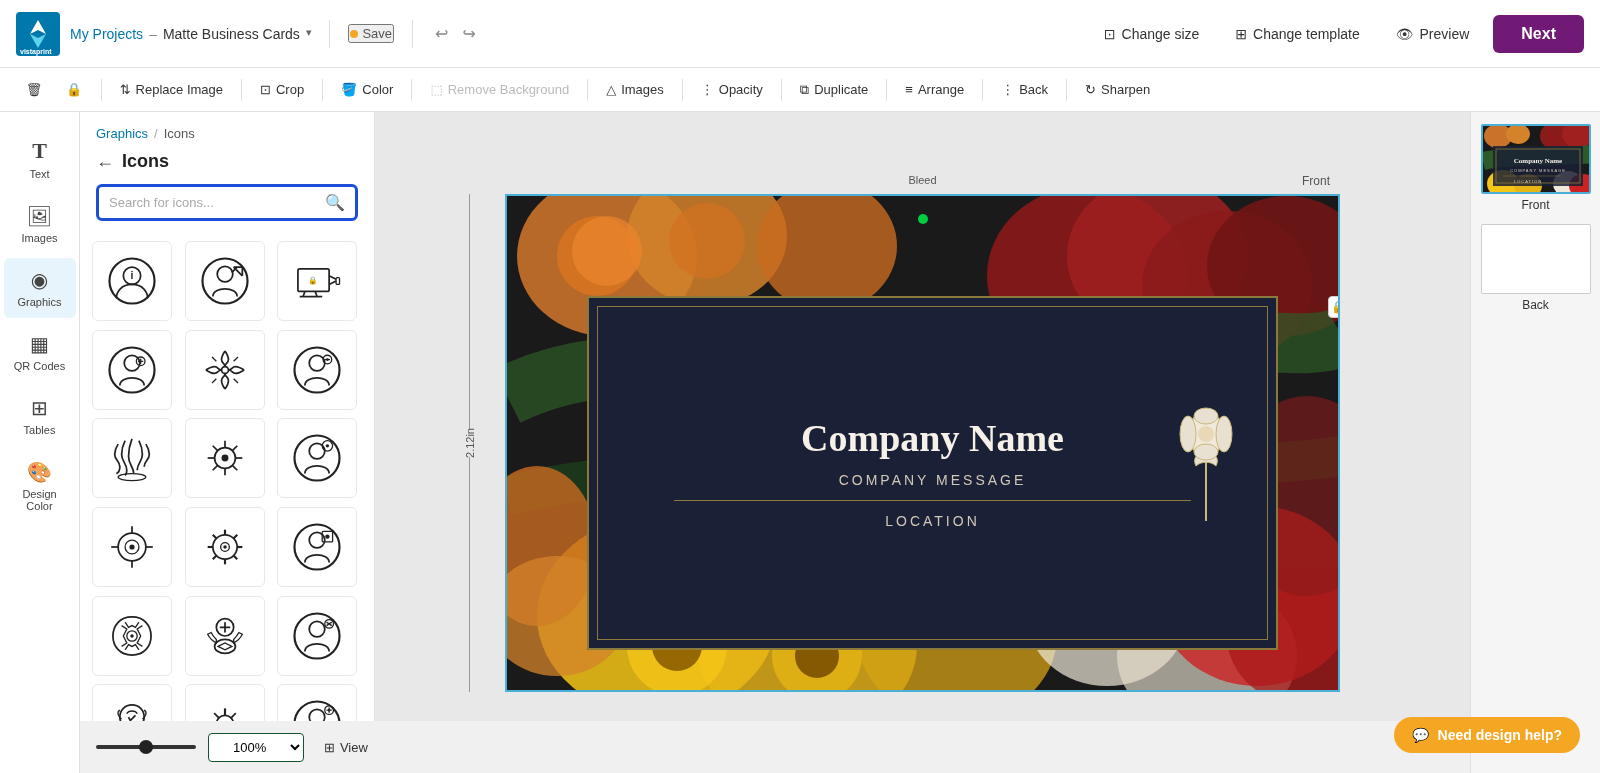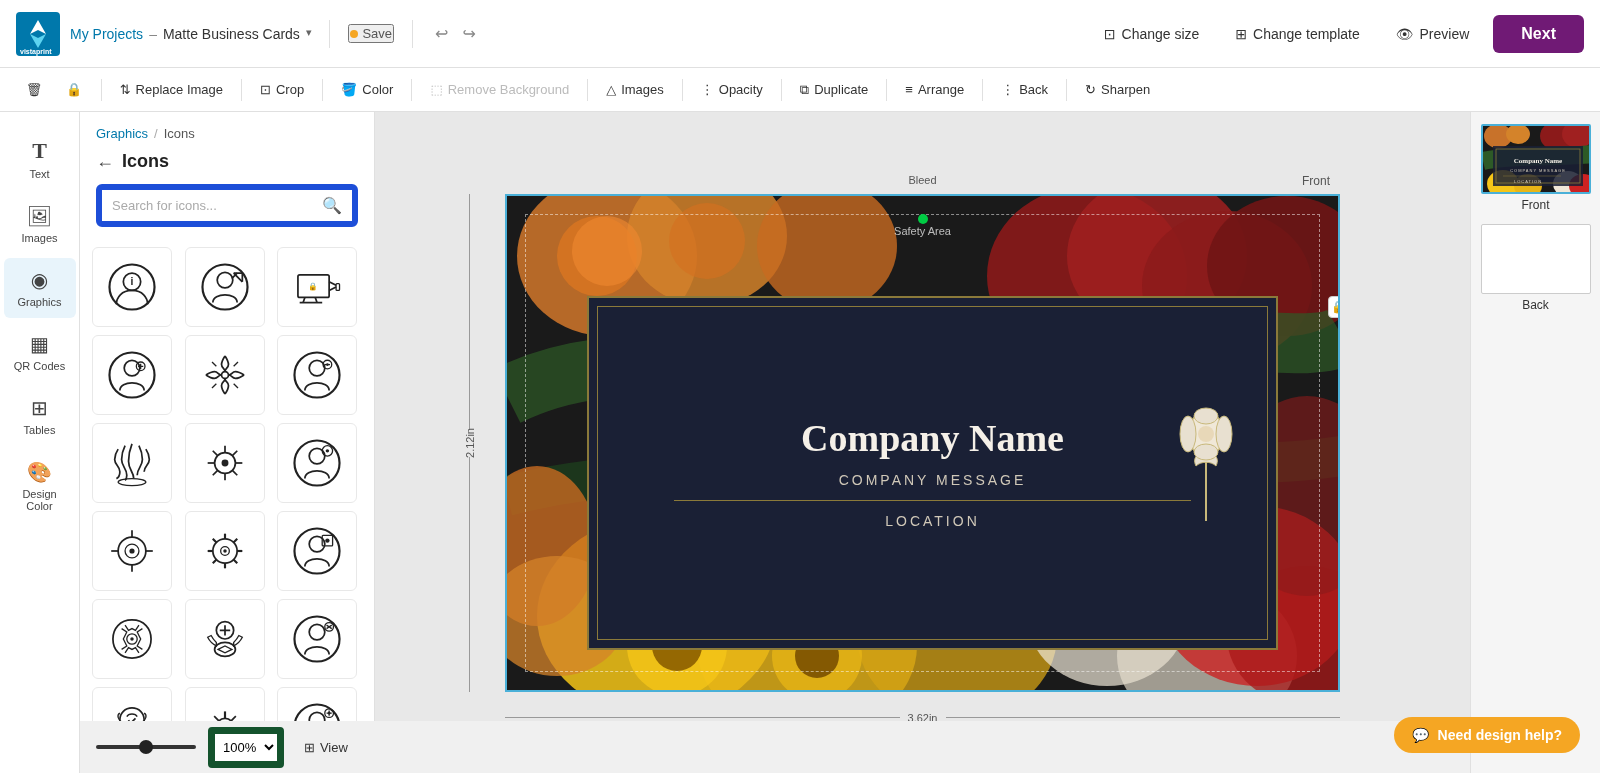--- a/index.html
+++ b/index.html
@@ -50,21 +50,21 @@
     .sidebar-label { font-size: 11px; color: #444; text-align: center; }
 
     
     #panel {
       width: 295px; background: #fff; border-right: 1px solid #e0e0e0;
       flex-shrink: 0; display: flex; flex-direction: column; overflow: hidden;
     }
     .panel-breadcrumb { display: flex; align-items: center; gap: 6px; padding: 14px 16px 6px; font-size: 13px; color: #666; }
     .panel-title { display: flex; align-items: center; gap: 8px; padding: 4px 16px 12px; font-size: 18px; font-weight: 600; color: #222; }
     .panel-back-btn { background: none; border: none; cursor: pointer; font-size: 18px; color: #444; }
-    .search-box { margin: 0 16px 12px; display: flex; align-items: center; border: 6px solid #1d4ed8; border-radius: 6px; padding: 6px 10px; gap: 8px; }
+    .search-box { margin: 0 16px 12px; display: flex; align-items: center; border: 3px solid #1d4ed8; border-radius: 6px; padding: 6px 10px; gap: 8px; }
     .search-box input { border: none; outline: none; font-size: 13px; flex: 1; color: #333; background: transparent; }
     .search-box input::placeholder { color: #aaa; }
     .search-icon { color: #888; font-size: 16px; }
 
     
     .icon-grid { flex: 1; overflow-y: auto; padding: 8px 12px; display: grid; grid-template-columns: repeat(3, 1fr); gap: 8px; }
     .icon-cell { width: 80px; height: 80px; border: 1px solid #e8e8e8; border-radius: 6px; display: flex; align-items: center; justify-content: center; cursor: pointer; background: #fff; }
     .icon-cell svg { width: 52px; height: 52px; }
 
     
@@ -121,21 +121,21 @@
     .card-label { font-size: 12px; color: #333; font-weight: 500; }
 
     
     #bottom-bar {
       position: absolute; bottom: 0; left: 80px; right: 130px;
       height: 52px; background: #f0f0f0;
       display: flex; align-items: center; padding: 0 16px; gap: 12px;
     }
     .zoom-slider { -webkit-appearance: none; width: 100px; height: 4px; border-radius: 2px; background: #333; outline: none; cursor: pointer; }
     .zoom-slider::-webkit-slider-thumb { -webkit-appearance: none; width: 14px; height: 14px; border-radius: 50%; background: #222; cursor: pointer; }
-    .zoom-select { border: 7px solid #14532d; border-radius: 4px; padding: 5px 4px; font-size: 13px; background: #fff; cursor: pointer; }
+    .zoom-select { border: 1px solid #14532d; border-radius: 4px; padding: 5px 20px; font-size: 13px; background: #fff; cursor: pointer; }
     .view-btn { display: flex; align-items: center; gap: 5px; background: none; border: none; font-size: 13px; cursor: pointer; color: #333; padding: 5px 8px; border-radius: 4px; }
 
     
     .help-btn {
       position: fixed; bottom: 20px; right: 20px;
       background: #f5a623; color: #fff; border: none; border-radius: 24px;
       padding: 10px 18px; font-size: 14px; font-weight: 600; cursor: pointer;
       display: flex; align-items: center; gap: 8px;
     }
 
@@ -554,23 +554,20 @@
 
             <ellipse cx="800" cy="300" rx="80" ry="100" fill="#8b1a1a" opacity="0.6"></ellipse>
 
             <circle cx="170" cy="450" r="50" fill="#f5c518" opacity="0.8"></circle>
             <circle cx="170" cy="450" r="25" fill="#8b5e00" opacity="0.9"></circle>
             <circle cx="310" cy="460" r="45" fill="#e8b516" opacity="0.75"></circle>
             <circle cx="310" cy="460" r="22" fill="#7a5000" opacity="0.9"></circle>
           </svg>
         </div>
 
-        <div style="position:absolute; inset:18px; border:1px dashed rgba(255,255,255,0.5); pointer-events:none; z-index:3;">
-          <span class="safety-label">Safety Area</span>
-        </div>
 
         <div class="center-box">
           <div class="inner-border"></div>
           <div class="company-name">Company Name</div>
           <div class="company-message">COMPANY MESSAGE</div>
           <div class="divider-gold"></div>
           <div class="location">LOCATION</div>
 
           <div class="flower-icon">
             <svg width="60" height="120" viewBox="0 0 60 120" xmlns="http://www.w3.org/2000/svg">
@@ -584,25 +581,20 @@
               <ellipse cx="30" cy="46" rx="12" ry="8" fill="#e8e0d0" stroke="#c8b87a" stroke-width="1"></ellipse>
             </svg>
           </div>
         </div>
 
         <div class="lock-icon">🔒</div>
 
         <div style="position:absolute;top:18px;left:50%;transform:translateX(-50%);width:10px;height:10px;border-radius:50%;background:#00cc44;z-index:10;"></div>
       </div>
 
-      <div style="position:absolute;bottom:-32px;left:0;right:0;display:flex;align-items:center;justify-content:center;gap:8px;">
-        <div style="flex:1;height:1px;background:#999;"></div>
-        <span style="font-size:11px;color:#555;">3.62in</span>
-        <div style="flex:1;height:1px;background:#999;"></div>
-      </div>
       <div style="position:absolute;top:0;bottom:0;left:-50px;display:flex;flex-direction:column;align-items:center;justify-content:center;gap:8px;">
         <div style="flex:1;width:1px;background:#999;"></div>
         <span style="font-size:11px;color:#555;transform:rotate(-90deg);white-space:nowrap;">2.12in</span>
         <div style="flex:1;width:1px;background:#999;"></div>
       </div>
     </div>
   </div>
 
   <div id="right-panel">
     <div class="card-preview">

